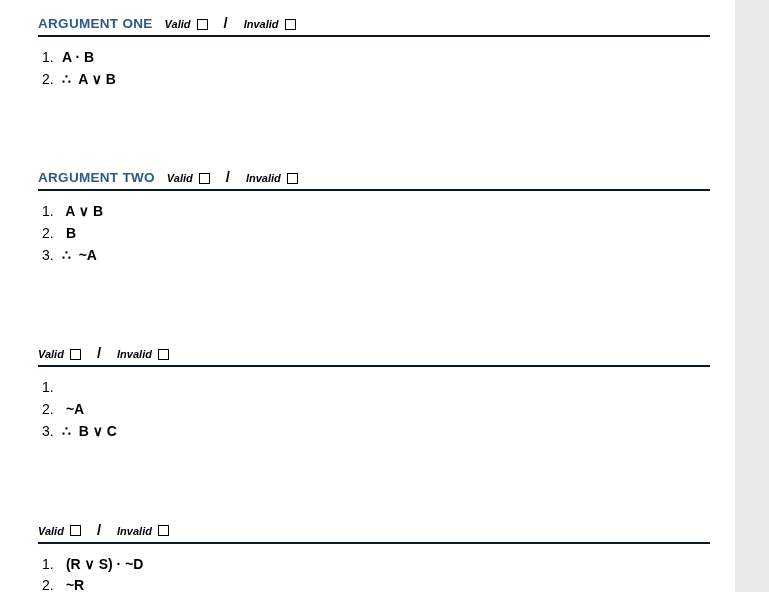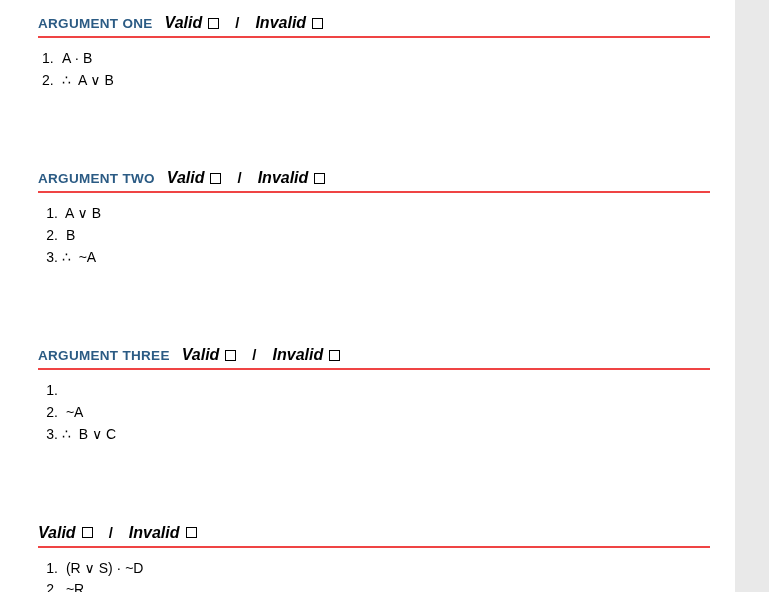--- a/index.html
+++ b/index.html
@@ -14,40 +14,39 @@
     min-height: 592px;
     padding: 0 0 20px 38px;
     box-sizing: border-box;
     position: relative;
   }
   .arg-block {
     padding-top: 14px;
   }
   .arg-block + .arg-block {
     padding-top: 78px;
-    text-align: center;
   }
   .arg-header {
     display: flex;
     align-items: baseline;
     gap: 12px;
-    border-bottom: 2px solid #ef4444;
+    border-bottom: 2px solid #0f172a;
     padding-bottom: 4px;
     width: 672px;
   }
   .arg-title {
     color: #2b5b84;
     font-weight: 700;
     font-size: 13.5px;
     letter-spacing: 0.3px;
   }
   .arg-vi {
     font-style: italic;
     font-weight: 700;
-    font-size: 16px;
+    font-size: 11px;
     color: #000;
     display: flex;
     align-items: center;
     gap: 6px;
   }
   .chk {
     display: inline-block;
     width: 11px;
     height: 11px;
     border: 1.5px solid #000;
@@ -71,20 +70,21 @@
   }
   .line {
     display: flex;
   }
   .lnum {
     width: 20px;
     flex-shrink: 0;
   }
   .lbody {
     white-space: pre;
+    font-weight: bold;
   }
 </style>
 </head>
 <body>
 
 <div class="page">
 
   <div class="arg-block">
     <div class="arg-header">
       <span class="arg-title">ARGUMENT ONE</span>
@@ -134,21 +134,20 @@
       </div>
       <div class="line">
         <span class="lnum">3.</span>
         <span class="lbody">∴  ~A</span>
       </div>
     </div>
   </div>
 
   <div class="arg-block">
     <div class="arg-header">
-      <span class="arg-title">ARGUMENT THREE</span>
       <span class="arg-vi">
         <span>Valid</span>
         <span class="chk"></span>
       </span>
       <span class="sep">/</span>
       <span class="arg-vi">
         <span>Invalid</span>
         <span class="chk"></span>
       </span>
     </div>

